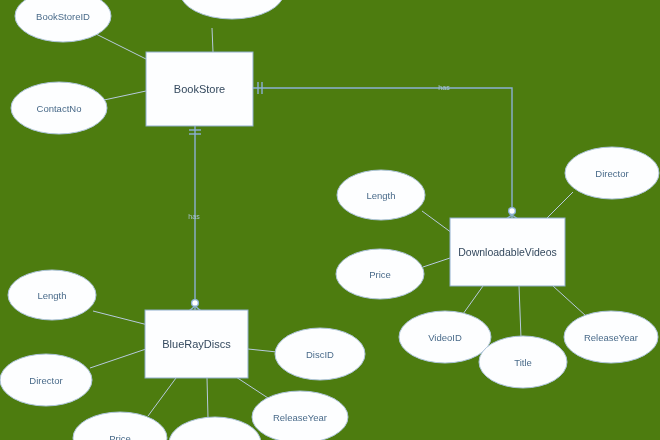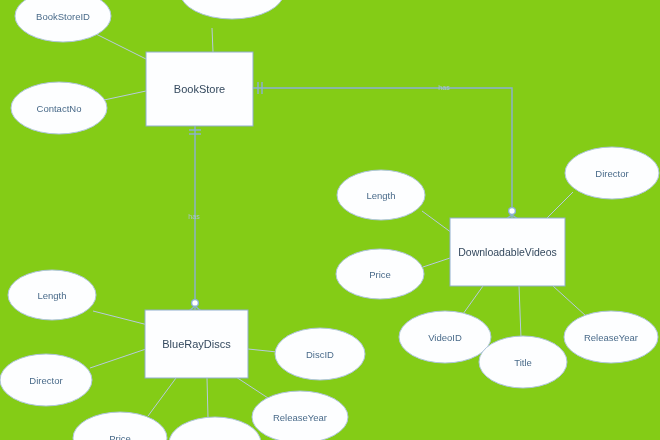--- a/index.html
+++ b/index.html
@@ -4,21 +4,21 @@
 <style>
   html, body {
     margin: 0;
     padding: 0;
     background: #ffffff;
   }
   #canvas {
     position: relative;
     width: 660px;
     height: 440px;
-    background: #84cc16;
+    background: #4d7c0f;
     overflow: hidden;
     font-family: "Liberation Sans", sans-serif;
   }
   #diagram-svg {
     position: absolute;
     left: 0;
     top: 0;
     width: 660px;
     height: 440px;
   }

